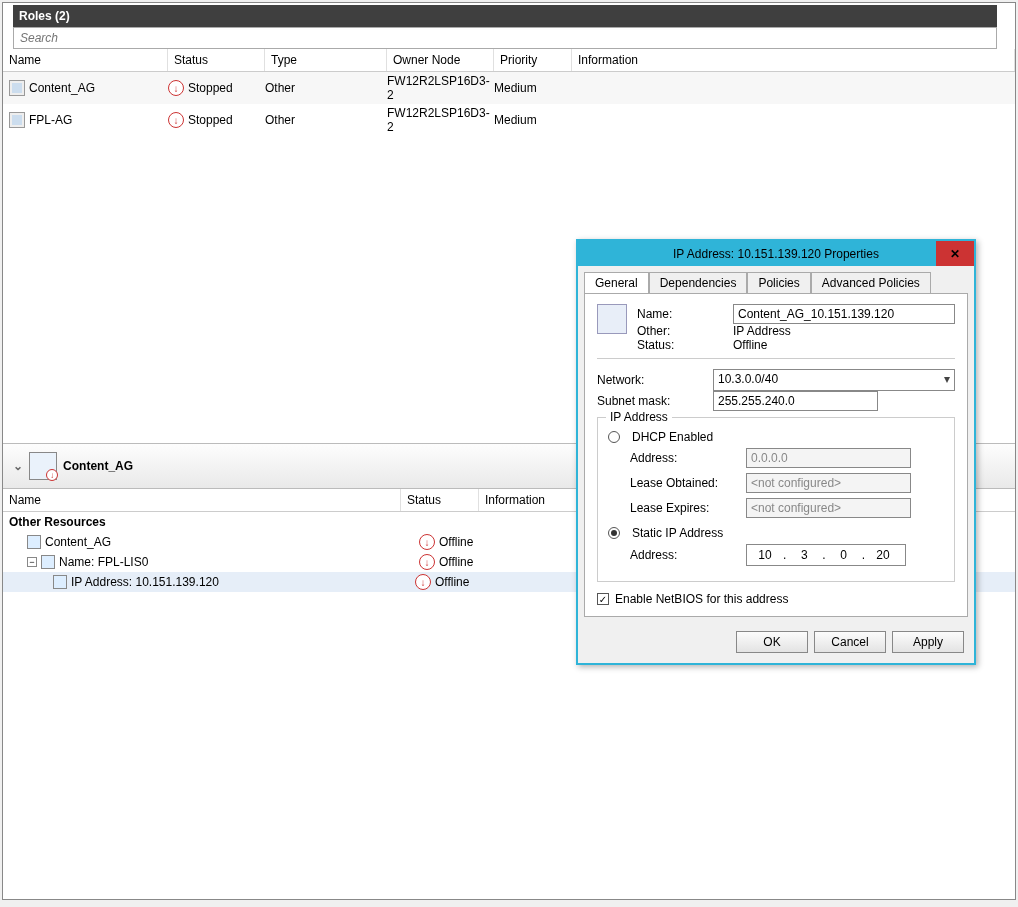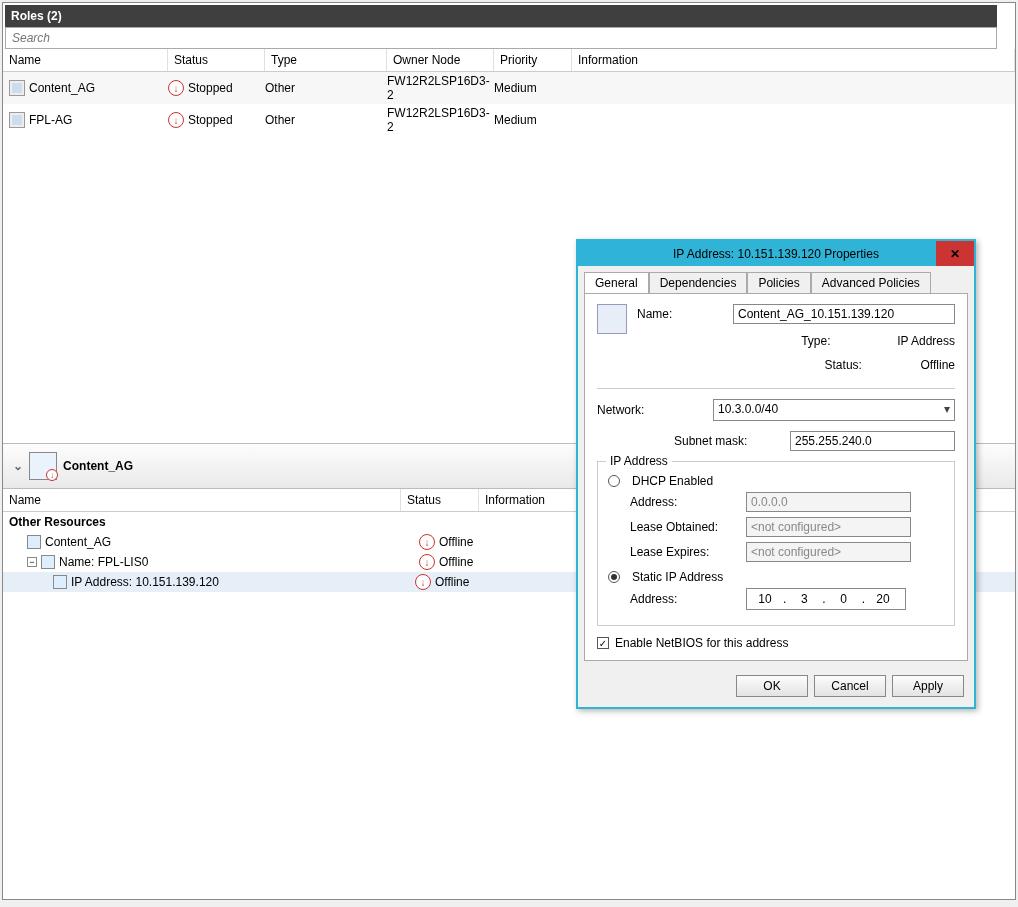--- a/index.html
+++ b/index.html
@@ -1,18 +1,18 @@
 <!DOCTYPE html>
 <html><head>
 <meta charset="utf-8">
 <style>
   * { box-sizing: border-box; margin: 0; padding: 0; font-family: "Segoe UI", Tahoma, sans-serif; font-size: 12px; }
   html, body { width: 1018px; height: 907px; background: #f0f0f0; overflow: hidden; position: relative; }
   .outer { border: 1px solid #888; width: 1014px; height: 898px; margin: 2px; background: #fff; display: flex; flex-direction: column; }
-  .header-bar { padding: 2px 18px 0 2px; }
+  .header-bar { padding: 2px 18px 0 2px; margin-left: 8px; }
   .title-strip { background: #3f3f3f; color: #fff; font-weight: bold; padding: 4px 6px; }
   .search-row { border: 1px solid #aaa; background: #fff; }
   .search-input { width: 100%; border: none; padding: 3px 6px; font-style: italic; color: #888; outline: none; }
   .cols { display: flex; border-bottom: 1px solid #ccc; background: #fff; }
   .col { padding: 4px 6px; border-right: 1px solid #e0e0e0; }
   .col-name { width: 165px; }
   .col-status { width: 97px; }
   .col-type { width: 122px; }
   .col-owner { width: 107px; }
   .col-priority { width: 78px; }
@@ -49,21 +49,21 @@
   .bottom-strip { flex: 1; }
 
   
   .dialog { position: absolute; left: 576px; top: 239px; width: 400px; background: #f0f0f0; border: 2px solid #2fb4d8; box-shadow: 2px 2px 6px rgba(0,0,0,0.3); }
   .dlg-title { background: #2fb4d8; color: #000; padding: 5px; text-align: center; font-size: 13px; position: relative; }
   .dlg-close { position: absolute; right: 0; top: 0; width: 38px; height: 100%; background: #c33; color: #000; display: flex; align-items: center; justify-content: center; font-weight: bold; }
   .tabs { display: flex; padding: 6px 6px 0 6px; gap: 0; }
   .tab { border: 1px solid #aaa; border-bottom: none; padding: 3px 10px; background: #f0f0f0; font-size: 12px; }
   .tab.active { background: #fff; position: relative; z-index: 2; }
   .tab-body { border: 1px solid #aaa; margin: 0 6px 6px 6px; padding: 10px 12px; background: #fff; }
-  .inforow { display: flex; align-items: center; margin-bottom: 10px; gap: 6px; justify-content: flex-end; }
+  .inforow { display: flex; align-items: center; margin-bottom: 0; gap: 6px; }
   .lbl { width: 90px; }
   .lbl2 { width: 110px; }
   .textbox { border: 1px solid #888; padding: 2px 4px; background: #fff; flex: 1; height: 20px; }
   .selbox { border: 1px solid #888; padding: 2px 4px; background: #fff; flex: 1; height: 22px; position: relative; }
   .selbox::after { content: "▾"; position: absolute; right: 4px; top: 2px; color: #444; }
   .readonly { background: #f4f4f4; color: #888; }
   .groupbox { border: 1px solid #ccc; margin-top: 6px; padding: 8px 10px 10px 10px; position: relative; }
   .group-title { position: absolute; top: -8px; left: 8px; background: #fff; padding: 0 4px; }
   .radio-row { display: flex; align-items: center; gap: 12px; margin: 4px 0; }
   .radio { width: 12px; height: 12px; border: 1px solid #555; border-radius: 50%; display: inline-flex; align-items: center; justify-content: center; }
@@ -195,21 +195,21 @@
   </div>
   <div class="tab-body">
     <div style="display:flex">
       <span class="srv-icon"></span>
       <div style="flex:1">
         <div class="inforow">
           <span class="lbl">Name:</span>
           <input class="textbox" value="Content_AG_10.151.139.120" style="">
         </div>
         <div class="inforow">
-          <span class="lbl">Type:</span>
+          <span class="lbl">Other:</span>
           <span>IP Address</span>
         </div>
         <div class="inforow">
           <span class="lbl">Status:</span>
           <span>Offline</span>
         </div>
       </div>
     </div>
     <div class="hr"></div>
     <div class="inforow">

